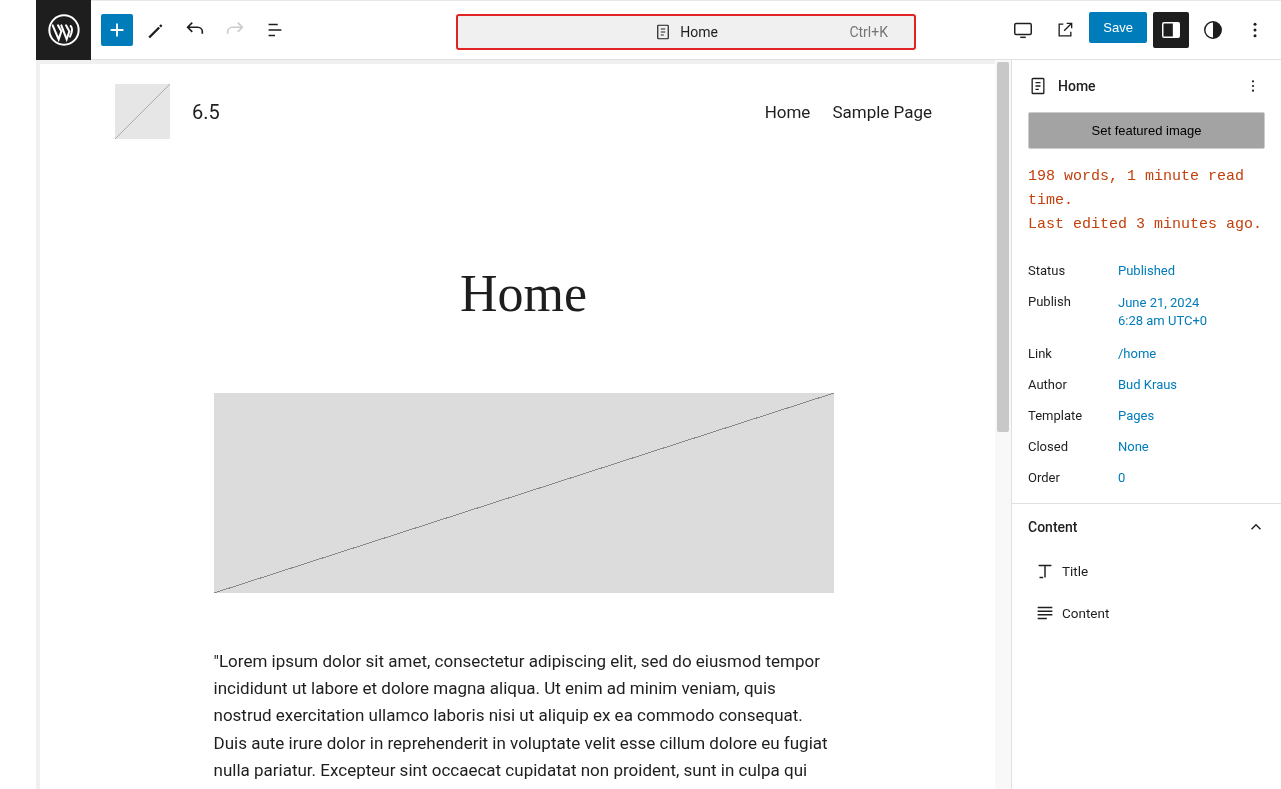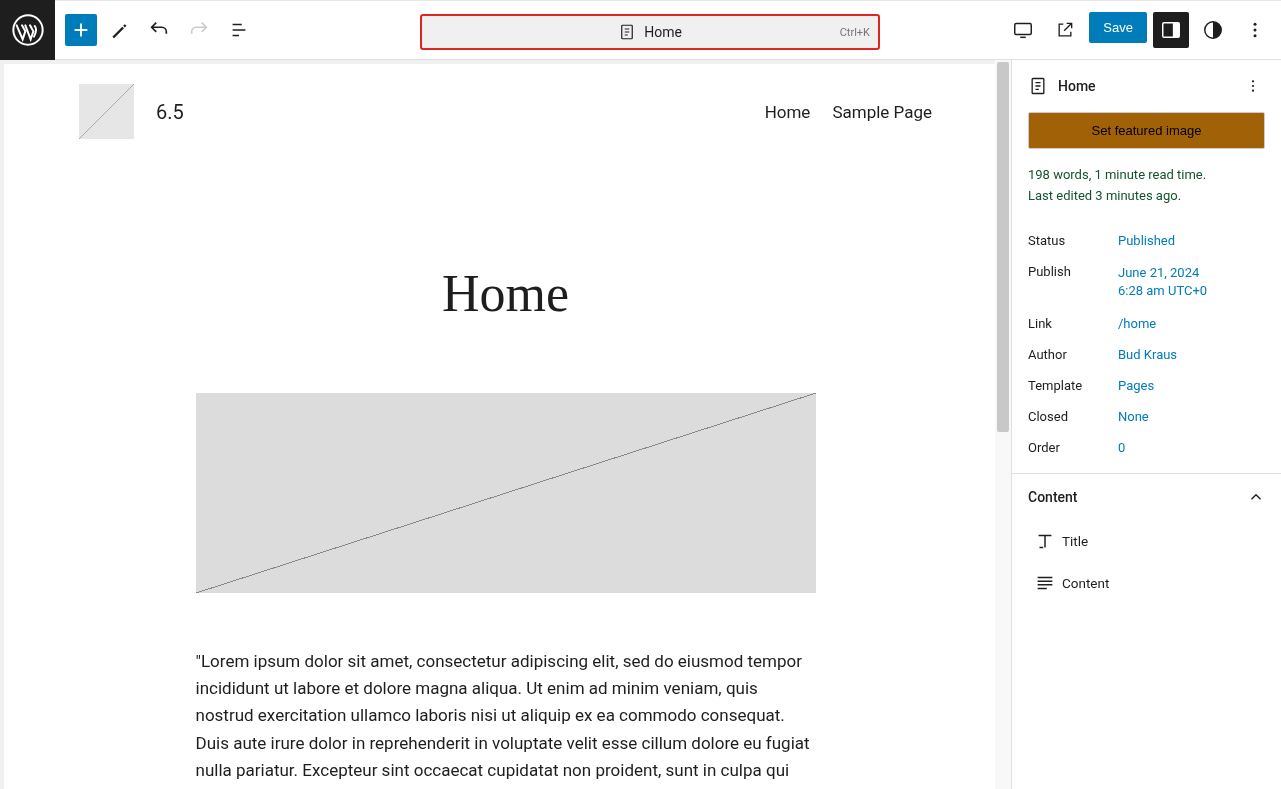--- a/index.html
+++ b/index.html
@@ -1,27 +1,27 @@
 <!DOCTYPE html>
 <html><head>
 <meta charset="utf-8">
 <style>
 * { box-sizing: border-box; margin: 0; padding: 0; }
 body { font-family: -apple-system, BlinkMacSystemFont, "Segoe UI", Roboto, sans-serif; font-size: 13px; color: #1e1e1e; background: #fff; overflow: hidden; }
-.app { display: flex; flex-direction: column; height: 789px; width: 1281px; }
+.app { display: flex; flex-direction: column; height: 789px; width: 1281px; padding-left: 36px; }
 .topbar { height: 60px; border-bottom: 1px solid #e0e0e0; display: flex; align-items: center; position: relative; border-top: 1px solid #e8e8e8; }
 .wp-logo { width: 55px; height: 60px; background: #1e1e1e; display: flex; align-items: center; justify-content: center; }
 .wp-logo svg { width: 32px; height: 32px; }
 .toolbar-left { display: flex; align-items: center; gap: 4px; padding-left: 10px; }
 .btn-add { width: 32px; height: 32px; background: #007cba; border-radius: 2px; display: flex; align-items: center; justify-content: center; cursor: pointer; }
 .icon-btn { width: 36px; height: 36px; display: flex; align-items: center; justify-content: center; cursor: pointer; color: #1e1e1e; border-radius: 2px; }
 .icon-btn.disabled { color: #ccc; cursor: default; }
 .doc-bar { position: absolute; left: 420px; width: 460px; height: 36px; background: #f0f0f0; border: 2.5px solid #e02424; border-radius: 3px; display: flex; align-items: center; justify-content: center; top: 13px; }
 .doc-bar-title { display: flex; align-items: center; gap: 8px; font-size: 14px; color: #1e1e1e; }
-.doc-shortcut { position: absolute; right: 8px; color: #757575; font-size: 11px; }
+.doc-shortcut { position: absolute; right: 26px; color: #757575; font-size: 14px; }
 .toolbar-right { margin-left: auto; display: flex; align-items: flex-start; gap: 6px; padding-right: 8px; }
 .btn-save { background: #007cba; color: #fff; padding: 8px 14px; border-radius: 2px; font-size: 13px; cursor: pointer; border: none; }
 .icon-btn.active { background: #1e1e1e; color: #fff; }
 .body { flex: 1; display: flex; overflow: hidden; }
 .canvas-wrap { flex: 1; background: #f0f0f0; position: relative; overflow: hidden; }
 .canvas { background: #fff; margin: 4px; height: 100%; overflow-y: auto; }
 .canvas-header { display: flex; align-items: center; padding: 20px 75px 20px 75px; }
 .site-logo-ph { width: 55px; height: 55px; background: #e6e6e6; position: relative; }
 .site-logo-ph::before { content: ""; position: absolute; inset: 0; background: linear-gradient(to bottom right, transparent calc(50% - 0.5px), #aaa calc(50% - 0.5px), #aaa calc(50% + 0.5px), transparent calc(50% + 0.5px)); }
 .site-title { font-size: 20px; margin-left: 22px; font-weight: 400; }
@@ -35,22 +35,22 @@
 .scrollbar-thumb { position: absolute; left: 2px; top: 2px; width: 12px; height: 370px; background: #c8c8c8; border-radius: 2px; }
 .sidebar { width: 270px; border-left: 1px solid #e0e0e0; display: flex; flex-direction: column; background: #fff; overflow-y: auto; }
 .tabs { display: flex; align-items: center; border-bottom: 1px solid #e0e0e0; height: 48px; padding: 0 6px; }
 .tab { padding: 14px 14px; font-size: 13.5px; color: #757575; cursor: pointer; position: relative; }
 .tab.active { color: #1e1e1e; font-weight: 500; }
 .tab.active::after { content: ""; position: absolute; bottom: -1px; left: 8px; right: 8px; height: 3px; background: #007cba; }
 .close-x { margin-left: auto; padding: 6px 12px; cursor: pointer; font-size: 20px; color: #1e1e1e; }
 .panel-head { display: flex; align-items: center; padding: 14px 16px; gap: 10px; }
 .panel-head .title { font-size: 14px; font-weight: 500; flex: 1; }
 .dots-btn { cursor: pointer; padding: 4px; }
-.feat-btn { margin: 0 16px 16px; padding: 10px; border: 1px solid #ccc; background: #a16207; border-radius: 2px; text-align: center; font-size: 13px; cursor: pointer; }
-.meta-text { padding: 0 16px 18px; color: #14532d; font-size: 13px; line-height: 1.6; }
+.feat-btn { margin: 0 16px 16px; padding: 10px; border: 1px solid #ccc; background: #a3a3a3; border-radius: 2px; text-align: center; font-size: 13px; cursor: pointer; }
+.meta-text { padding: 0 16px 18px; color: #c2410c; font-size: 15px; line-height: 1.6; font-family: Liberation Mono, monospace; }
 .kv { display: flex; padding: 8px 16px; font-size: 13px; }
 .kv .k { width: 90px; color: #1e1e1e; }
 .kv .v { color: #007cba; cursor: pointer; }
 .kv .v.multi { line-height: 1.4; }
 .section-head { display: flex; align-items: center; justify-content: space-between; padding: 14px 16px; border-top: 1px solid #e0e0e0; font-weight: 500; font-size: 14px; cursor: pointer; margin-top: 10px; }
 .content-item { display: flex; align-items: center; gap: 6px; padding: 10px 22px; font-size: 13.5px; cursor: pointer; }
 .content-item svg { width: 22px; height: 22px; }
 svg { display: block; }
 </style>
 </head>

